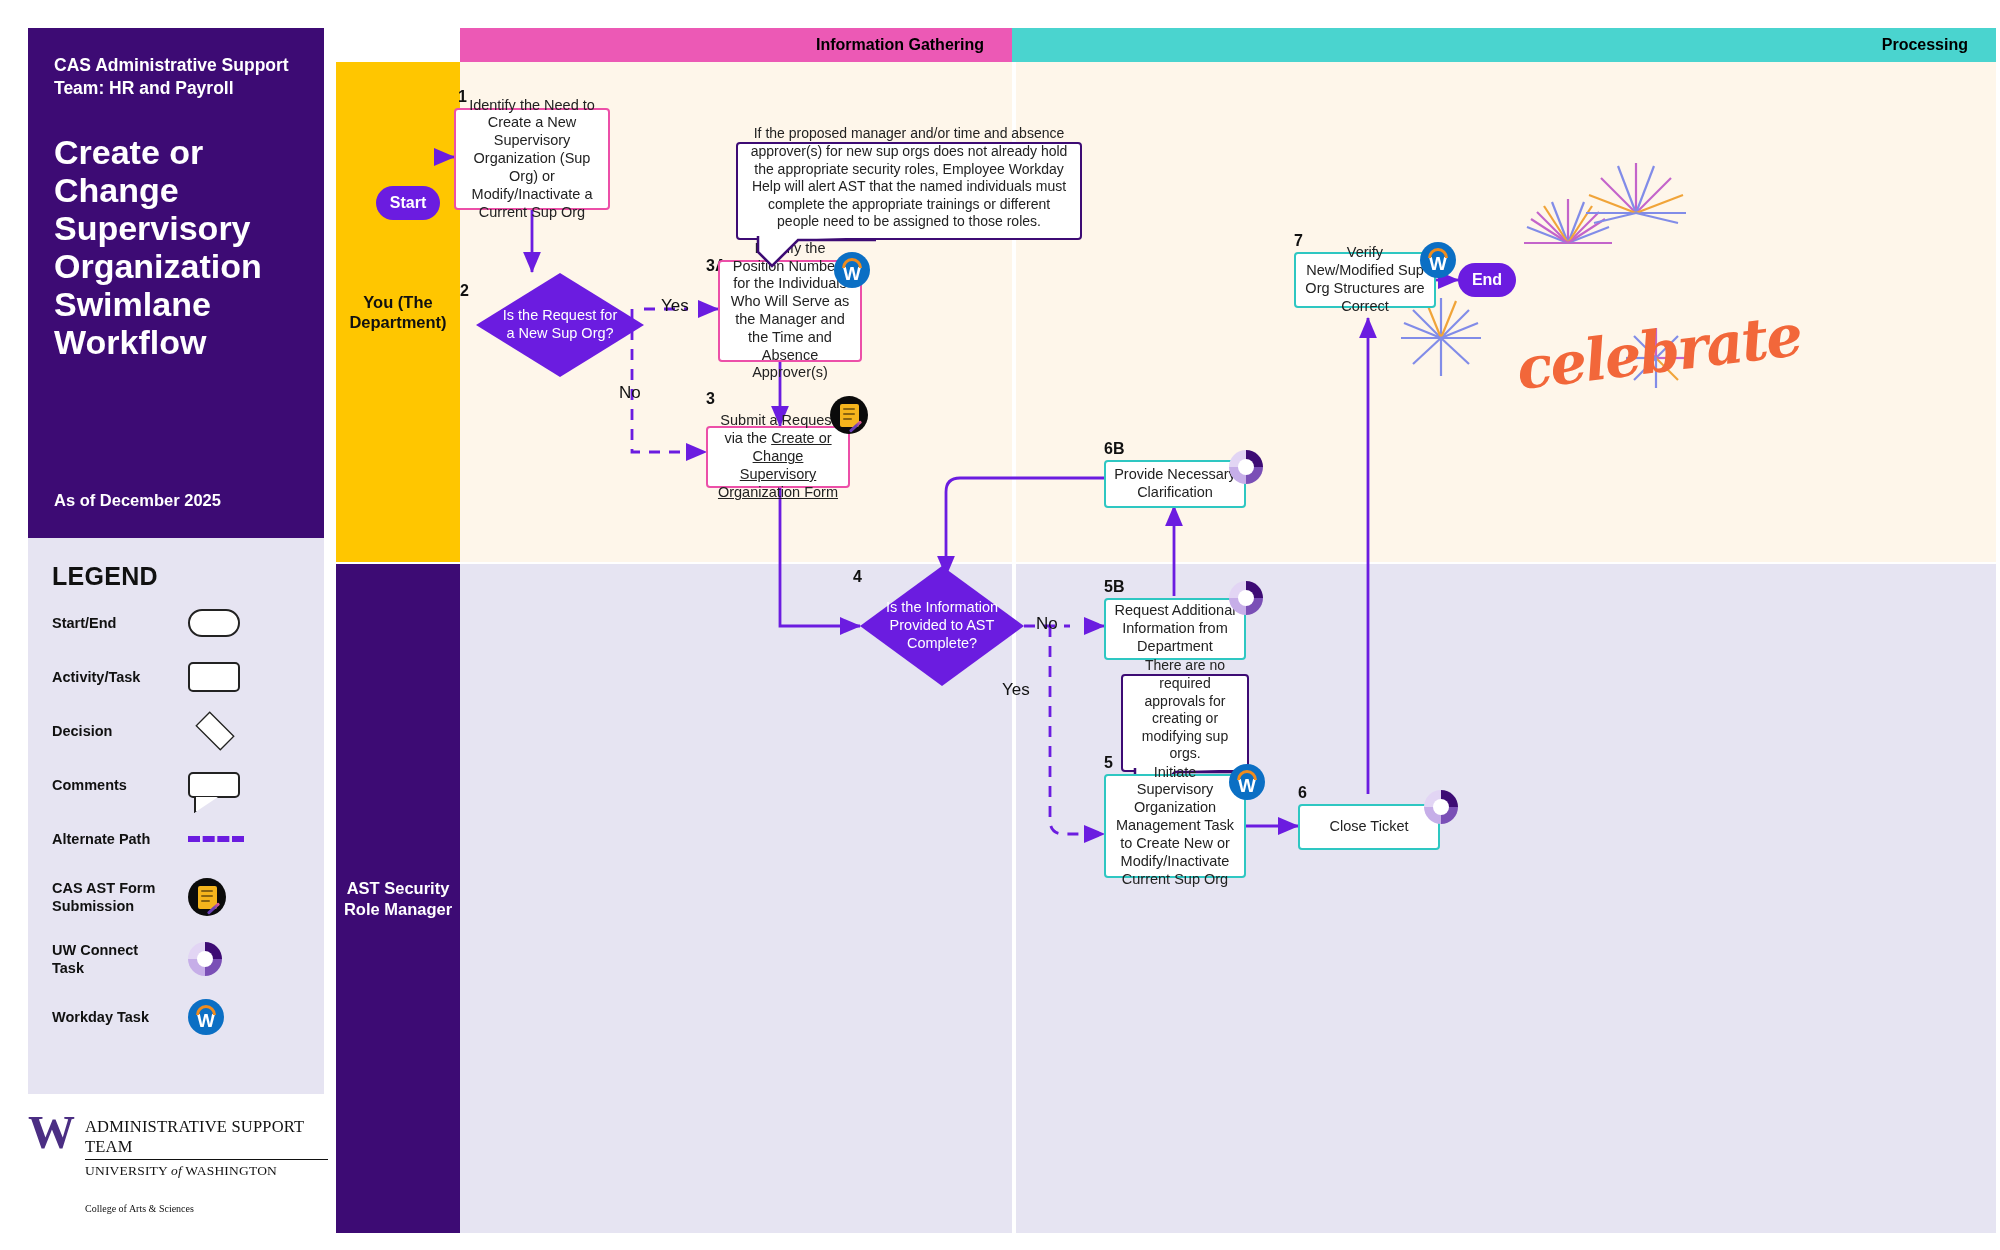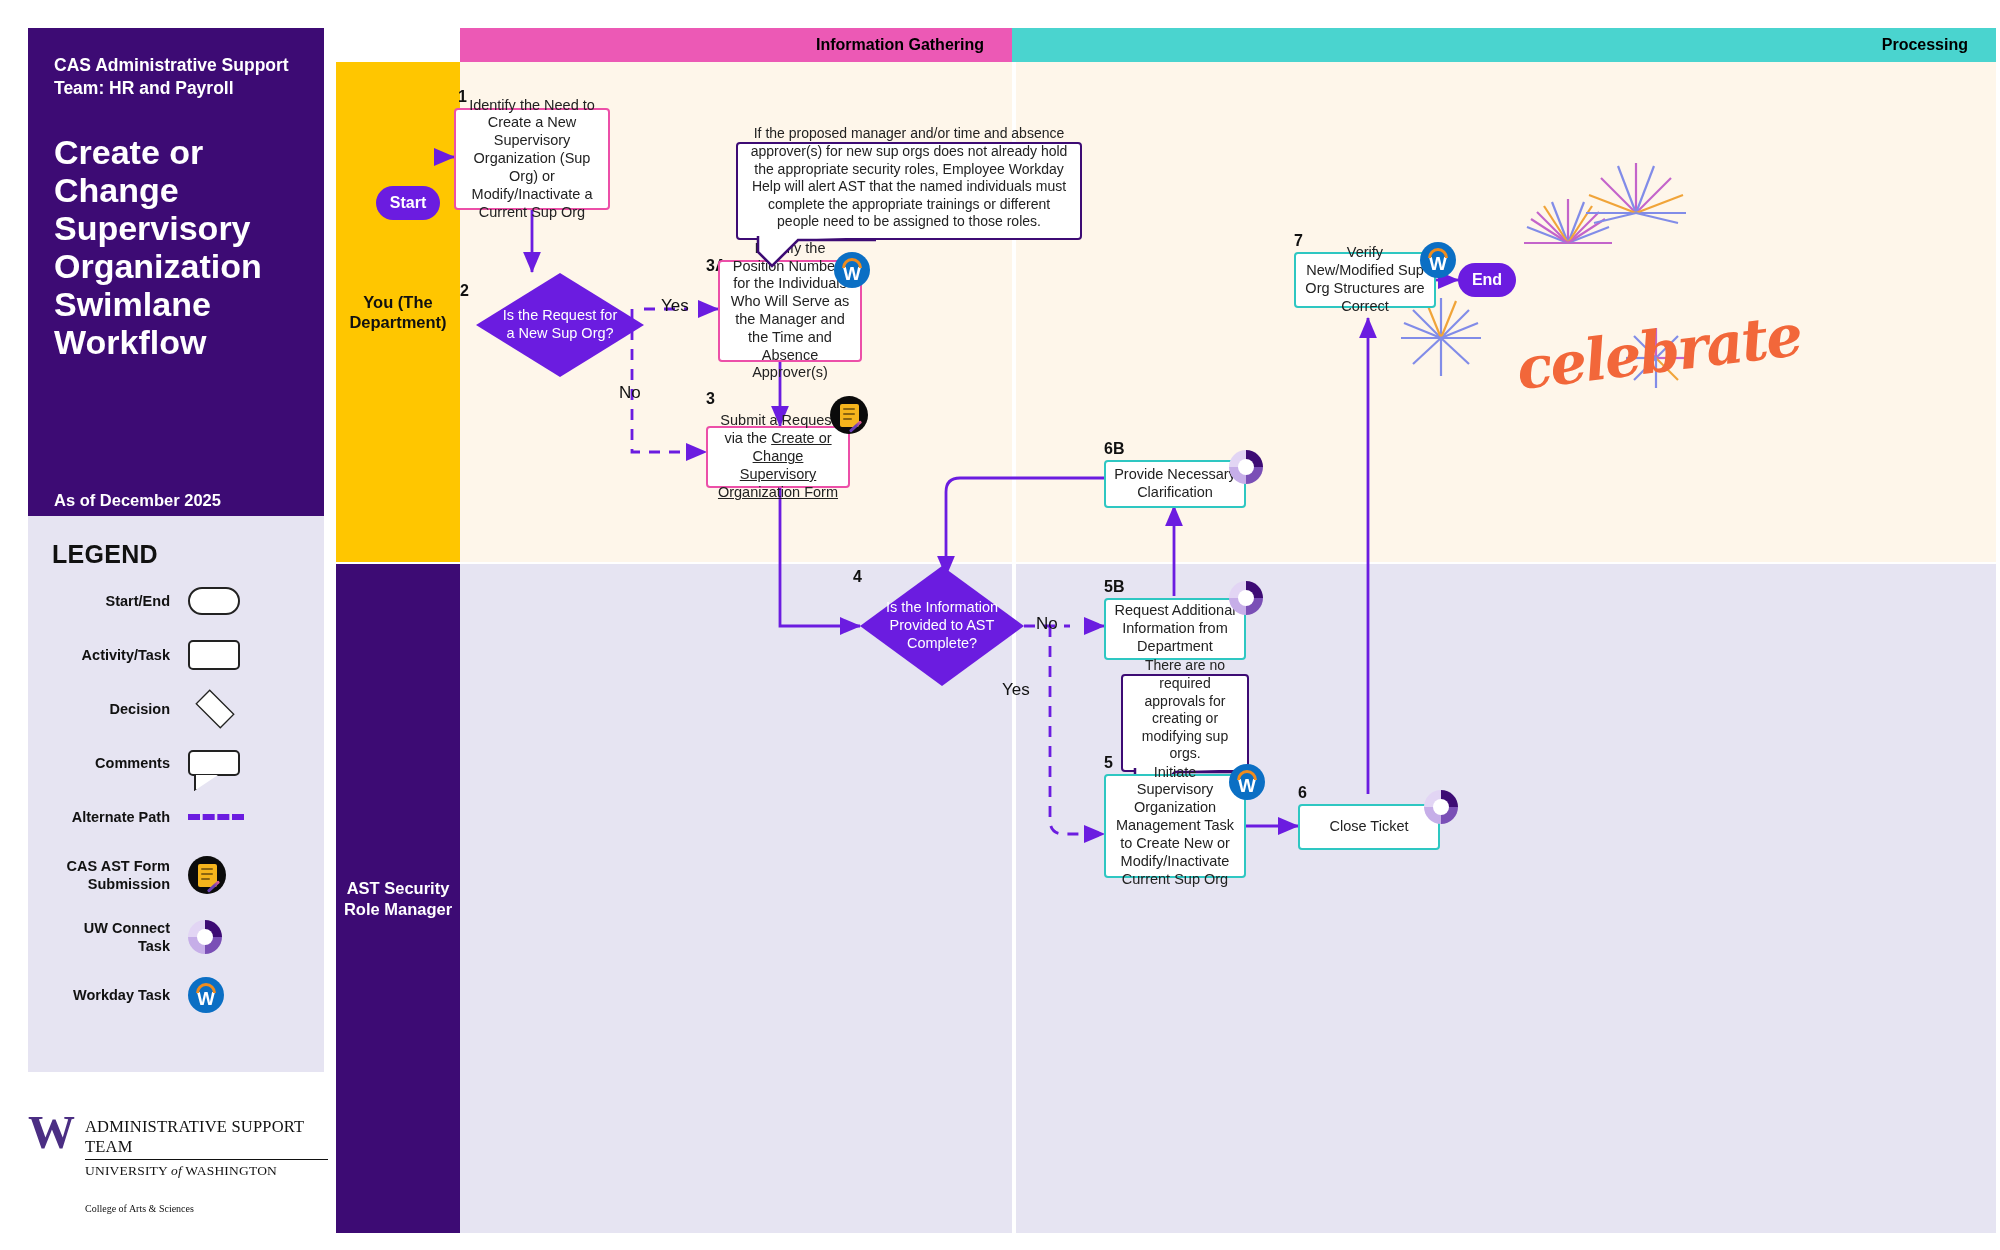--- a/index.html
+++ b/index.html
@@ -13,25 +13,25 @@
   #left-panel { position: absolute; left: 28px; top: 28px; width: 332px; height: 1110px; }
   #title-card {
     position: absolute; left: 0; top: 0; width: 296px; height: 510px;
     background: #3D0B74; color: #fff; padding: 26px 26px 0 26px;
   }
   #org-line { font-size: 17.5px; font-weight: bold; line-height: 1.33; }
   #doc-title { margin-top: 32px; font-size: 34px; font-weight: bold; line-height: 1.12; }
   #as-of { position: absolute; left: 26px; bottom: 28px; font-size: 16.5px; font-weight: bold; }
 
   #legend-card {
-    position: absolute; left: 0; top: 488px; width: 296px; height: 556px;
+    position: absolute; left: 0; top: 510px; width: 296px; height: 556px;
     background: #E6E4F2; padding: 24px 24px 0 24px;
   }
   #legend-title { font-size: 25px; font-weight: bold; color: #111; letter-spacing: .3px; }
-  .legend-row { display: flex; align-items: center; height: 44px; margin-top: 10px; text-align: right; }
+  .legend-row { display: flex; align-items: center; height: 44px; margin-top: 10px; }
   .legend-row.tall { height: 52px; }
   .legend-label { width: 118px; font-size: 14.5px; font-weight: bold; color: #111; line-height: 1.25; }
   .legend-art { flex: 1; display: flex; align-items: center; padding-left: 18px; }
 
   .sh-startend { width: 52px; height: 28px; border: 2px solid #222; border-radius: 14px; background: #fff; }
   .sh-task { width: 52px; height: 30px; border: 2px solid #222; border-radius: 5px; background: #fff; }
   .sh-decision { width: 52px; height: 30px; background: #fff; border: 2px solid #222;
     transform: rotate(45deg) scale(.68); }
   .sh-decision-wrap { width: 54px; height: 34px; display: flex; align-items: center; justify-content: center; }
   .sh-comment { position: relative; width: 52px; height: 26px; border: 2px solid #222; border-radius: 5px; background: #fff; }

